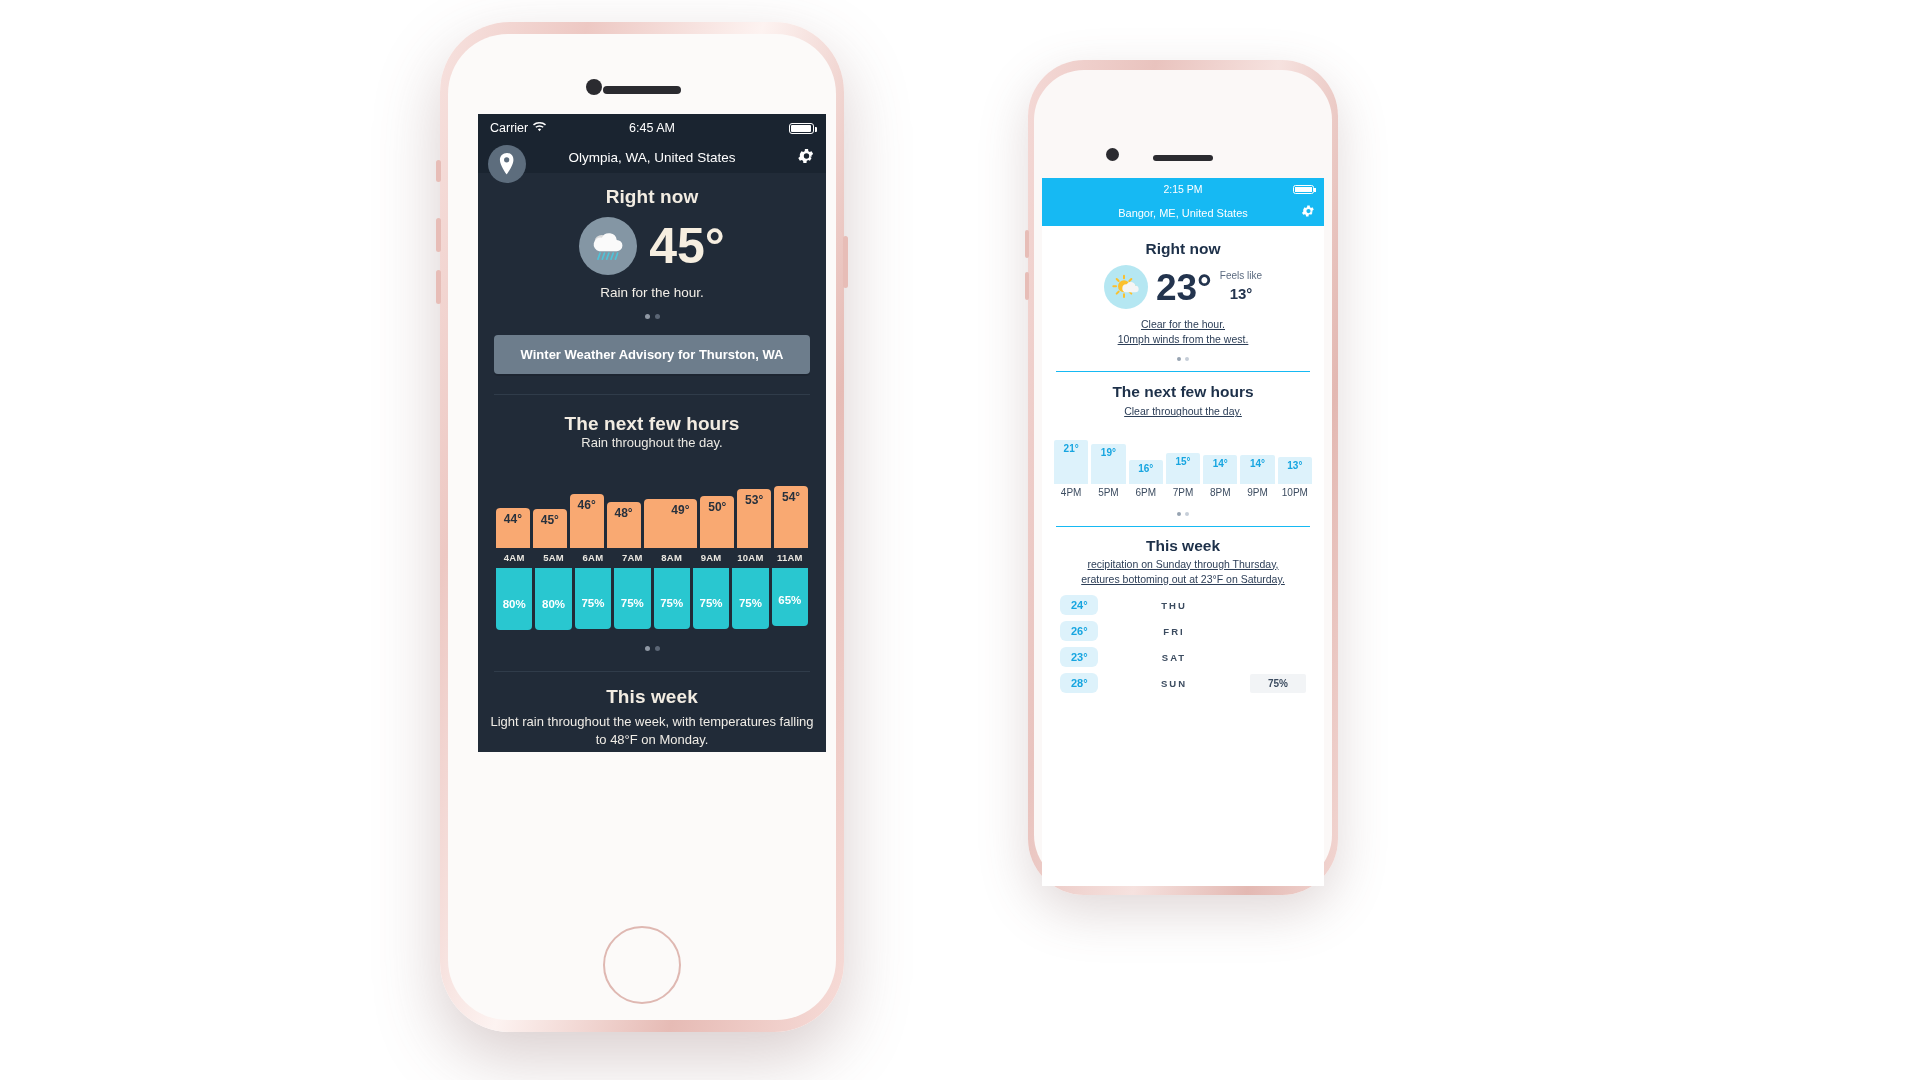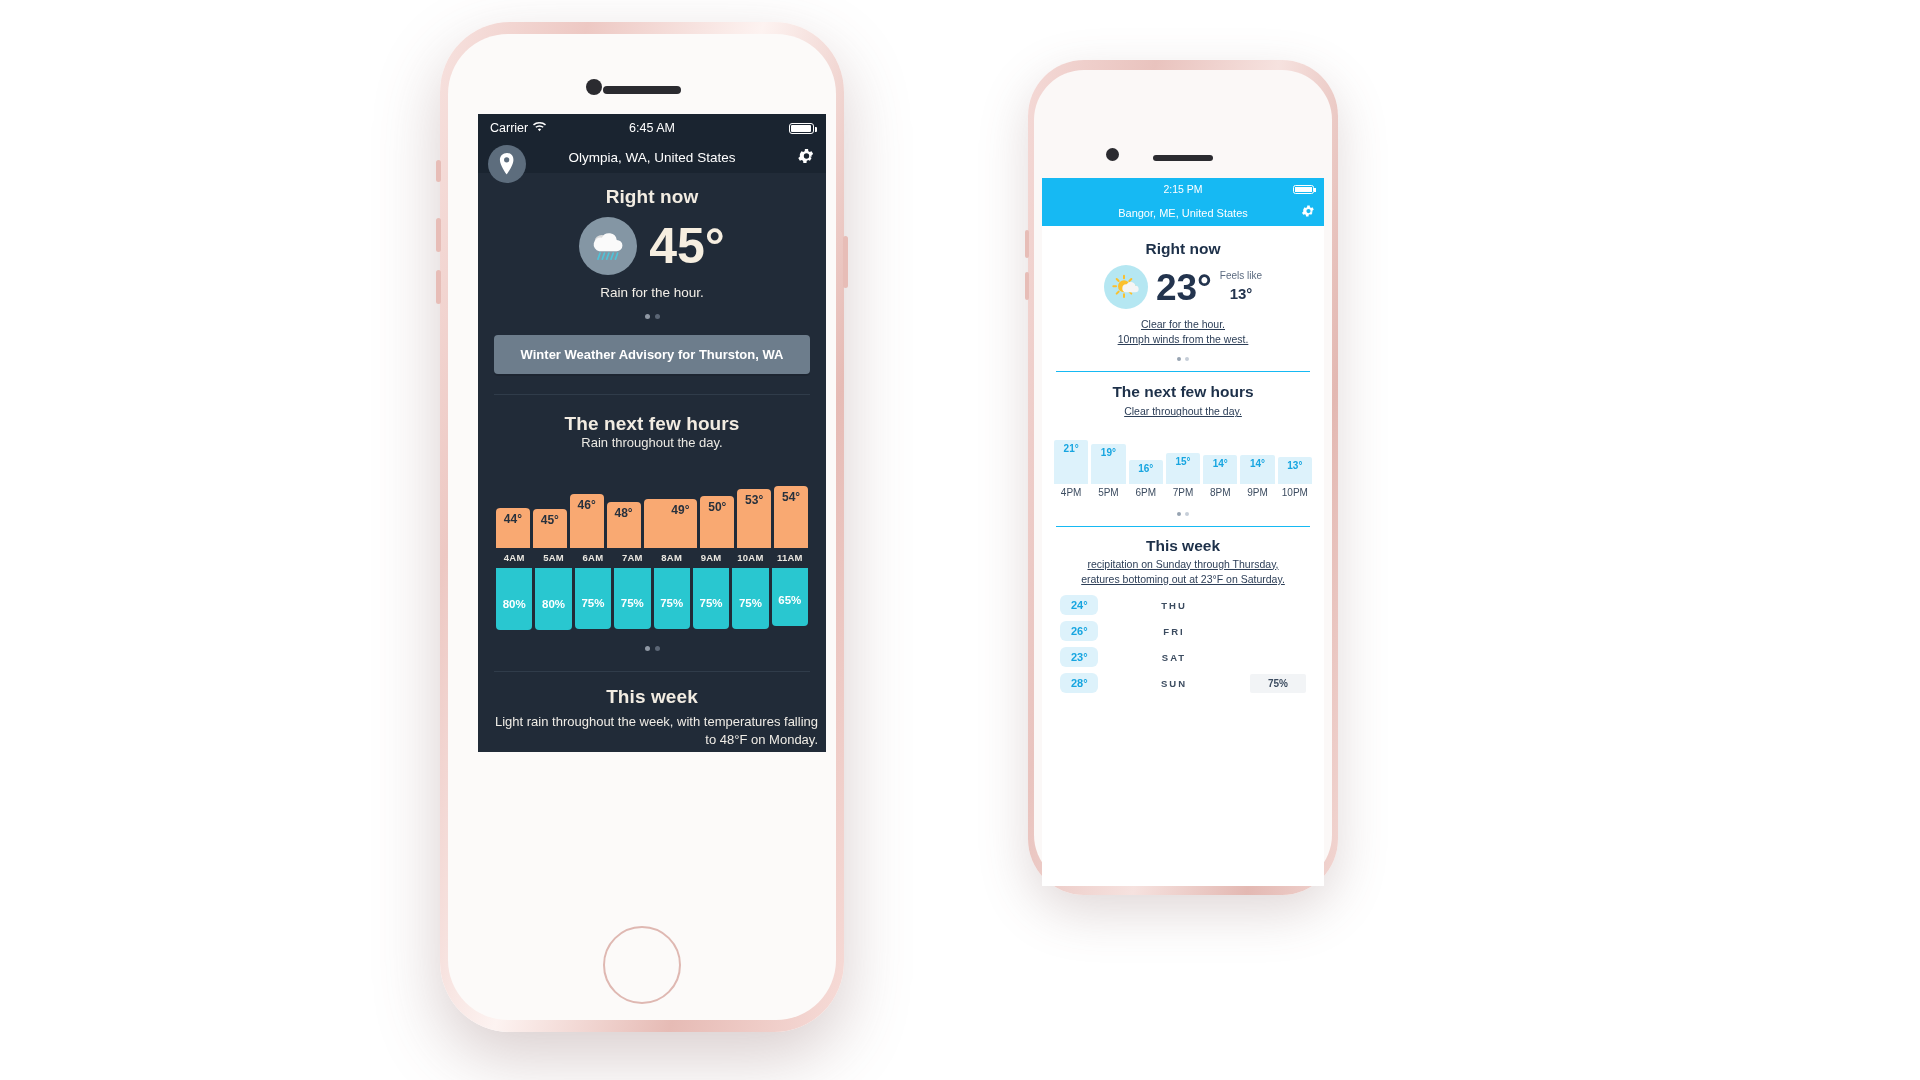--- a/index.html
+++ b/index.html
@@ -127,21 +127,21 @@
     padding-top:4px; font-size:12px; font-weight:bold; color:#27313d;
   }
   .d-hours { display:flex; gap:3px; margin-top:4px; }
   .d-hour { flex:1; text-align:center; font-size:9.5px; font-weight:bold; color:#eae7e0; letter-spacing:.2px; }
   .d-preciprow { display:flex; align-items:flex-start; gap:3px; margin-top:5px; height:68px; }
   .d-precipbar {
     flex:1; background:#29c7d0; border-radius:0 0 4px 4px;
     display:flex; align-items:flex-end; justify-content:center;
     padding-bottom:20px; font-size:11.5px; font-weight:bold; color:#ffffff;
   }
-  .d-week-desc { text-align:right; font-size:13px; color:#efece6; margin-top:5px; line-height:1.38; padding:0 8px;}
+  .d-week-desc { text-align:center; font-size:13px; color:#efece6; margin-top:5px; line-height:1.38; padding:0 8px;}
 
   
   .l-statusbar{ height:22px; background:#16b9f3; display:flex; align-items:center; padding:0 10px; color:#fff; font-size:10.5px; position:relative;}
   .l-time{ position:absolute; left:0; right:0; text-align:center; font-size:10.5px;}
   .l-batt{ margin-left:auto; width:21px; height:9px; border:1.2px solid #fff; border-radius:2.5px; position:relative;}
   .l-batt::after{content:"";position:absolute;right:-3px;top:2.5px;width:2px;height:4px;background:#fff;}
   .l-batt i{position:absolute;left:1px;top:1px;bottom:1px;width:17px;background:#fff;display:block;}
   .l-navbar{ height:26px; background:#16b9f3; position:relative; display:flex; align-items:center; justify-content:center;}
   .l-loc-title{ color:#fff; font-size:11px;}
   .l-gear{ position:absolute; right:8px; top:50%; transform:translateY(-50%); cursor:pointer;}

